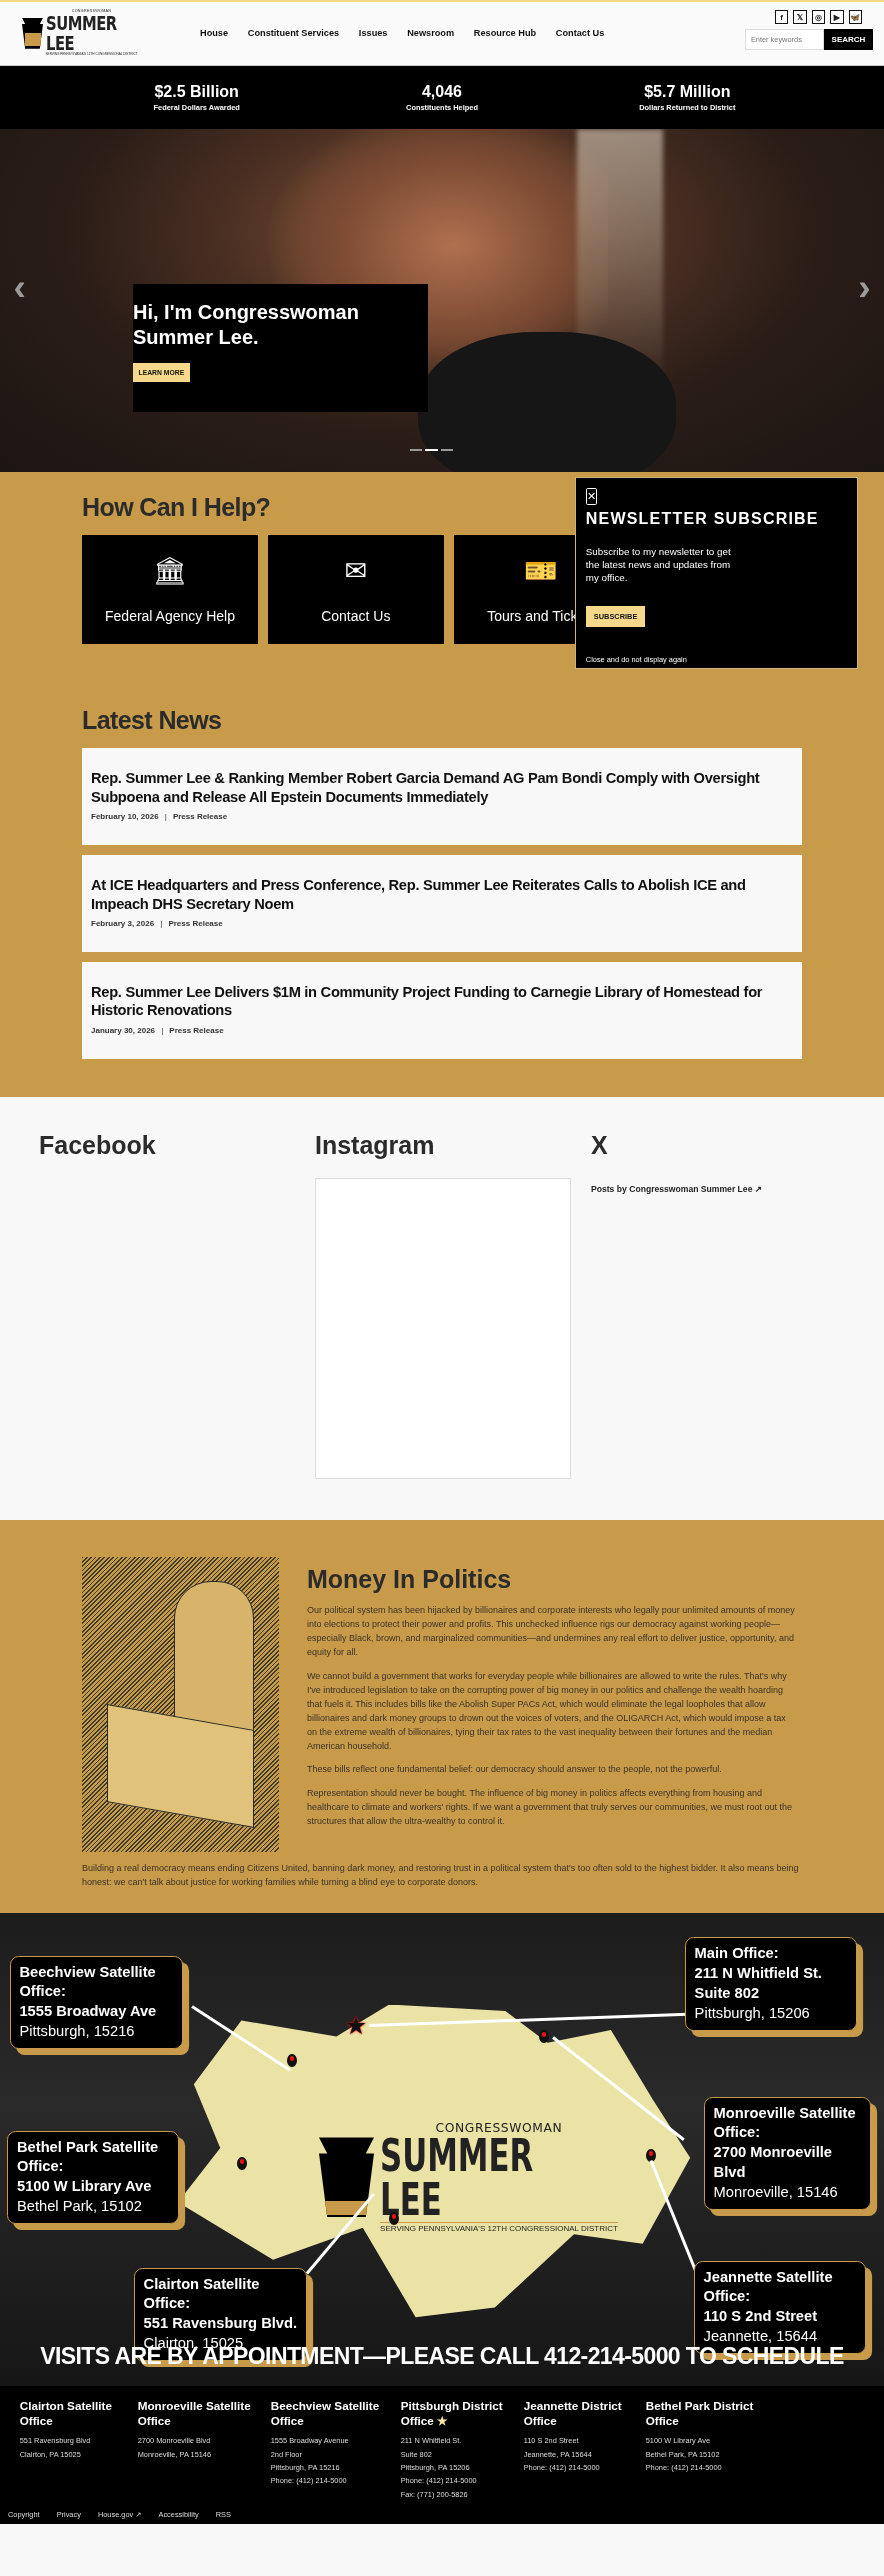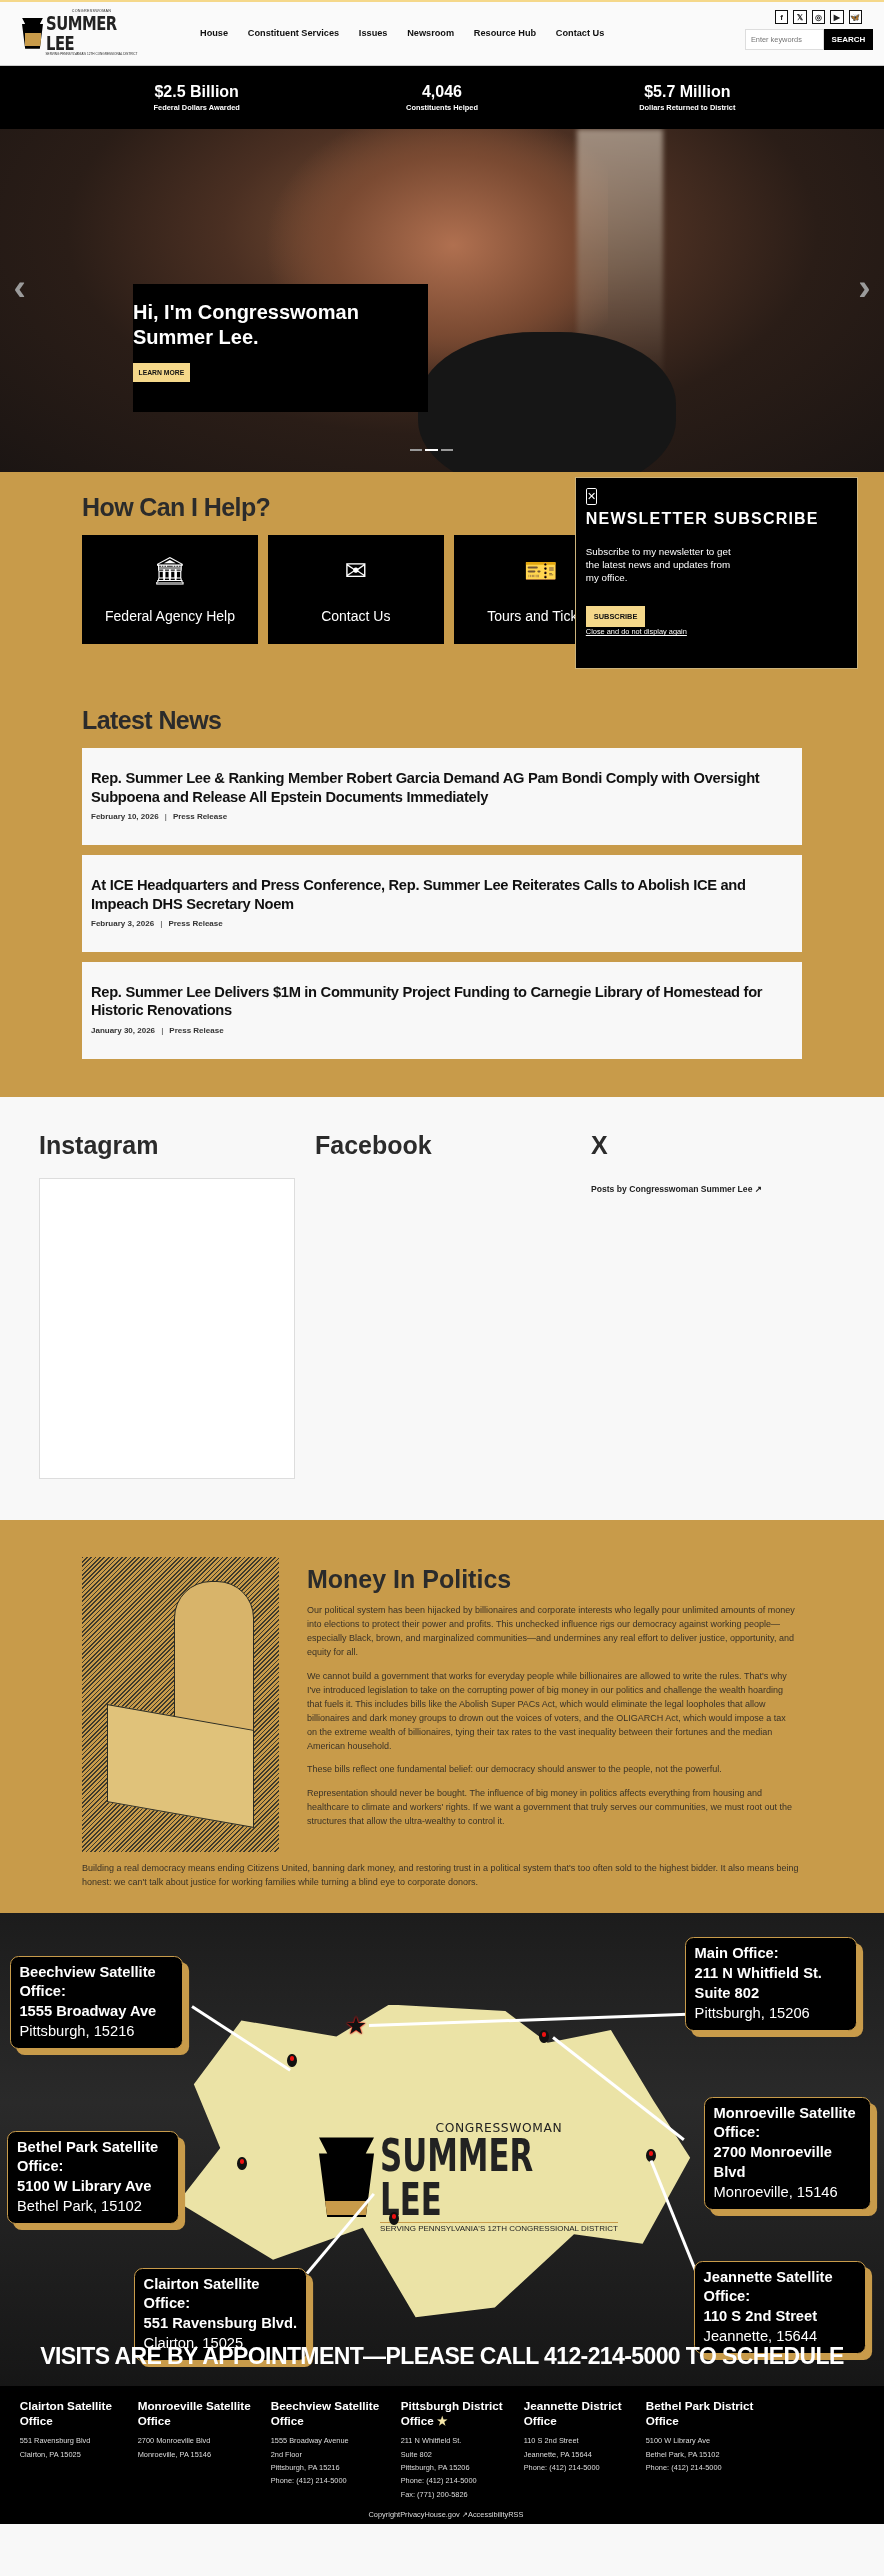--- a/index.html
+++ b/index.html
@@ -47,21 +47,21 @@
 .h2{font-size:25px;font-weight:bold;color:#2b2b2b;letter-spacing:-0.6px}
 .cards{display:flex;gap:9.8px;margin-top:13.5px}
 .card{width:176px;height:109px;background:#000;color:#fff;display:flex;flex-direction:column;align-items:center;justify-content:center}
 .card .ic{font-size:27px;margin-bottom:21px}
 .card .t{font-size:14px;font-weight:normal}
 .newsletter{position:absolute;left:575px;top:5.5px;width:283px;height:192px;background:#000;border:0.6px solid #ccb37b;padding:9.8px 9.8px;color:#fff}
 .nl-close{width:11.7px;height:16.6px;border:0.9px solid #fff;border-radius:1.8px;font-size:11px;line-height:14.7px;text-align:center;background:transparent;color:#fff}
 .newsletter h3{font-size:16px;letter-spacing:1.2px;margin-top:4.9px;font-weight:900}
 .newsletter p{font-size:9.8px;line-height:1.35;width:147px;margin-top:17px}
 .subscribe{display:inline-block;background:#f5d88a;color:#111;font-weight:bold;font-size:7.4px;padding:6.1px 8px;margin-top:22px}
-.nl-dismiss{display:block;font-size:7.4px;text-decoration:underline;margin-top:0}
+.nl-dismiss{display:block;font-size:7.4px;margin-top:28px}
 
 .news{padding:0 82px 28px}
 .news .h2{padding-top:1.2px;margin-bottom:13.5px}
 .news-item{background:#f8f8f8;padding:21px 9px;margin-bottom:9.8px;height:97px}
 .news-item h4{font-size:14.7px;font-weight:bold;line-height:1.25;letter-spacing:-0.3px;color:#111}
 .meta{font-size:8px;font-weight:bold;color:#333;margin-top:6.1px}
 .meta .sep{margin:0 6.1px;font-weight:normal}
 
 .social{height:423px;padding:34px 0 0 39px;display:flex;gap:0}
 .social .col{width:276px}
@@ -98,21 +98,21 @@
 .visits{position:absolute;left:0;right:0;bottom:16px;text-align:center;color:#fff;font-size:23px;font-weight:bold;letter-spacing:-0.6px}
 .line{position:absolute;height:3.1px;background:#fff;transform-origin:left center}
 
 .footer{background:#000;color:#fff;padding:13.5px 0 0 19.7px;height:138px;position:relative}
 .fcols{display:flex}
 .fcol{width:133px;padding-right:6.1px}
 .fcol h5{font-size:11.7px;font-weight:bold;line-height:1.25}
 .fcol h5 .st{color:#f5e6a8}
 .fcol p{font-size:7.4px;line-height:1.8;color:#ddd;margin-top:6.1px}
 .fcol p span{display:block}
-.flinks{position:absolute;bottom:4.9px;left:8px;right:0;display:flex;justify-content:center;font-size:7.4px;color:#ddd}
+.flinks{position:absolute;bottom:4.9px;left:8px;right:0;display:flex;justify-content:flex-start;gap:17px;font-size:7.4px;color:#ddd}
 </style>
 </head>
 <body>
 
 <div class="topline"></div>
 <header class="header">
   <a class="logo">
     <span class="keystone"></span>
     <span class="logo-text">
       <span class="sm">CONGRESSWOMAN</span>
@@ -213,25 +213,25 @@
     </article>
     <article class="news-item">
       <h4>Rep. Summer Lee Delivers $1M in Community Project Funding to Carnegie Library of Homestead for Historic Renovations</h4>
       <div class="meta"><span>January 30, 2026</span><span class="sep">|</span><span>Press Release</span></div>
     </article>
   </section>
 </div>
 
 <section class="social">
   <div class="col">
+    <h2>Facebook</h2>
+  </div>
+  <div class="col">
     <h2>Instagram</h2>
     <div class="ig-frame"></div>
-  </div>
-  <div class="col">
-    <h2>Facebook</h2>
   </div>
   <div class="col">
     <h2>X</h2>
     <a class="x-posts" style="display:block">Posts by Congresswoman Summer Lee ↗</a>
   </div>
 </section>
 
 <section class="money gold">
   <div class="money-row">
     <div class="money-img">

